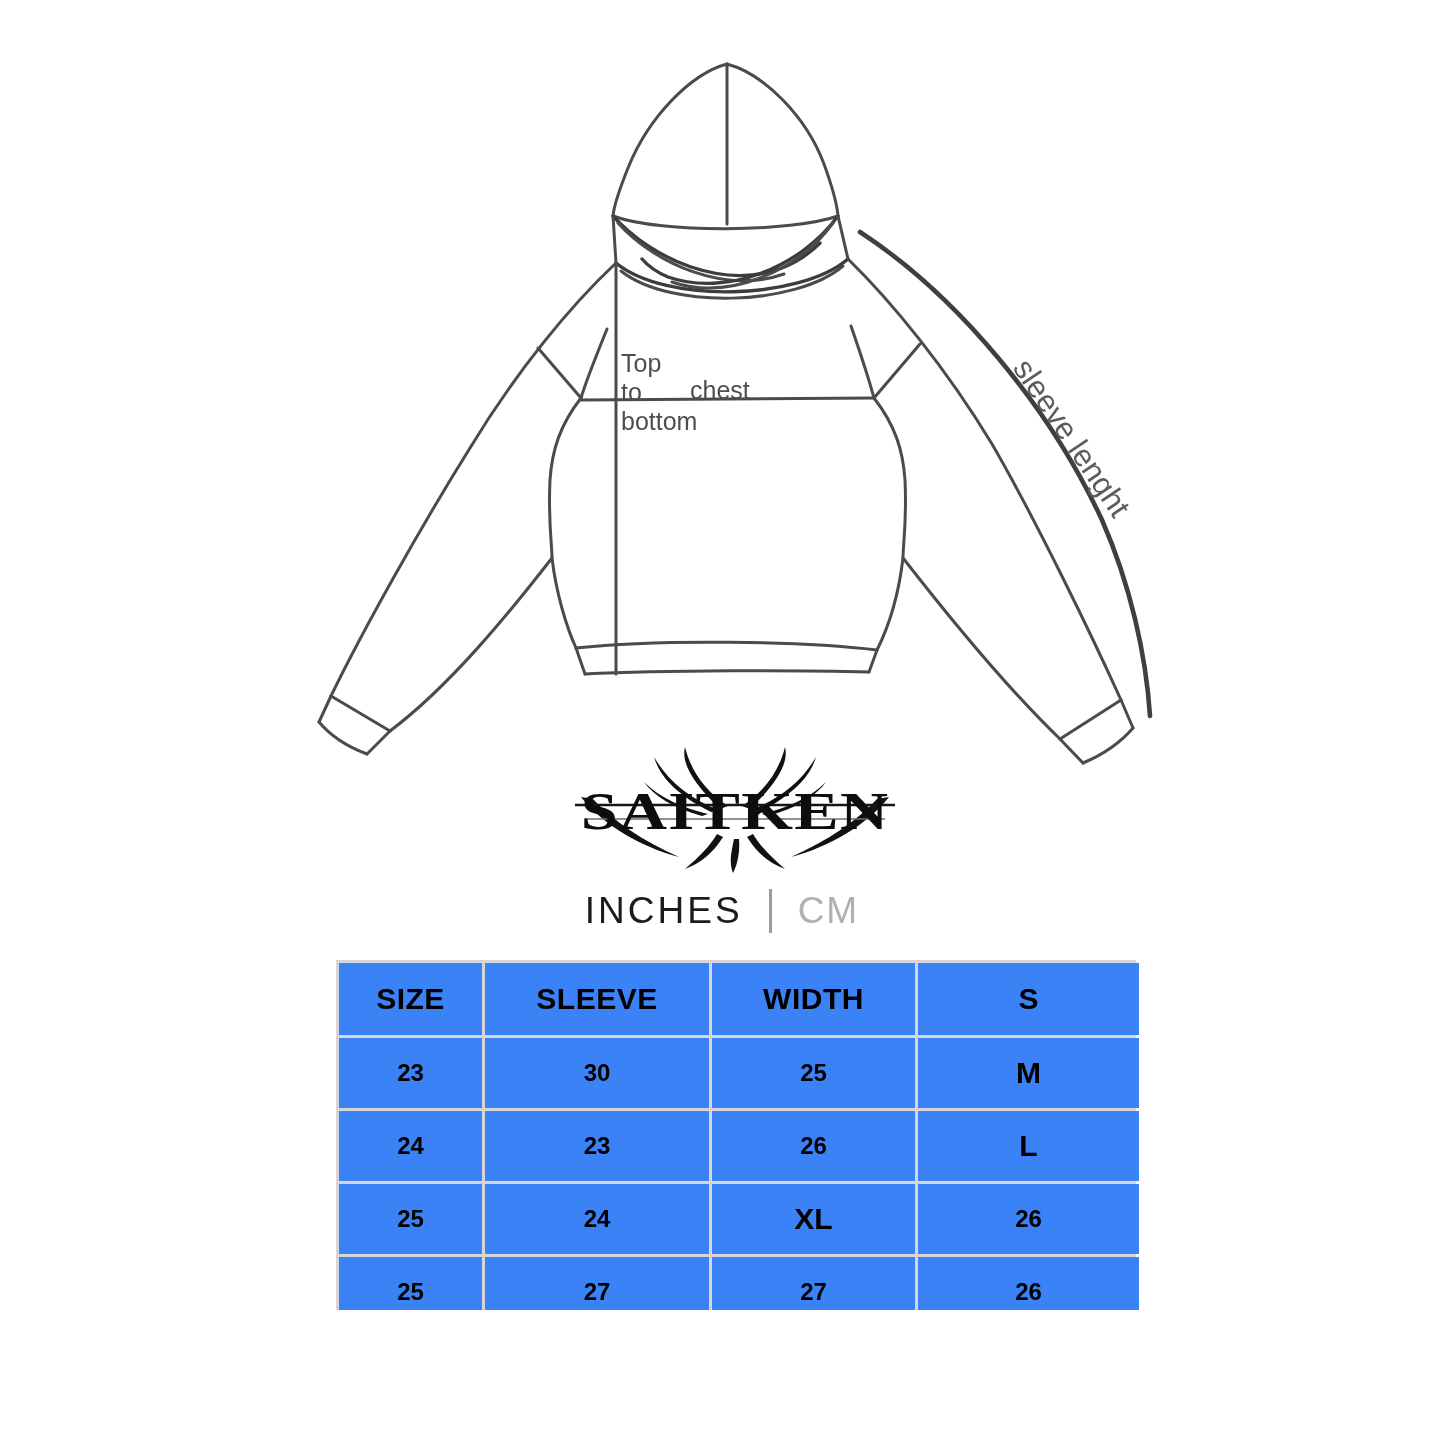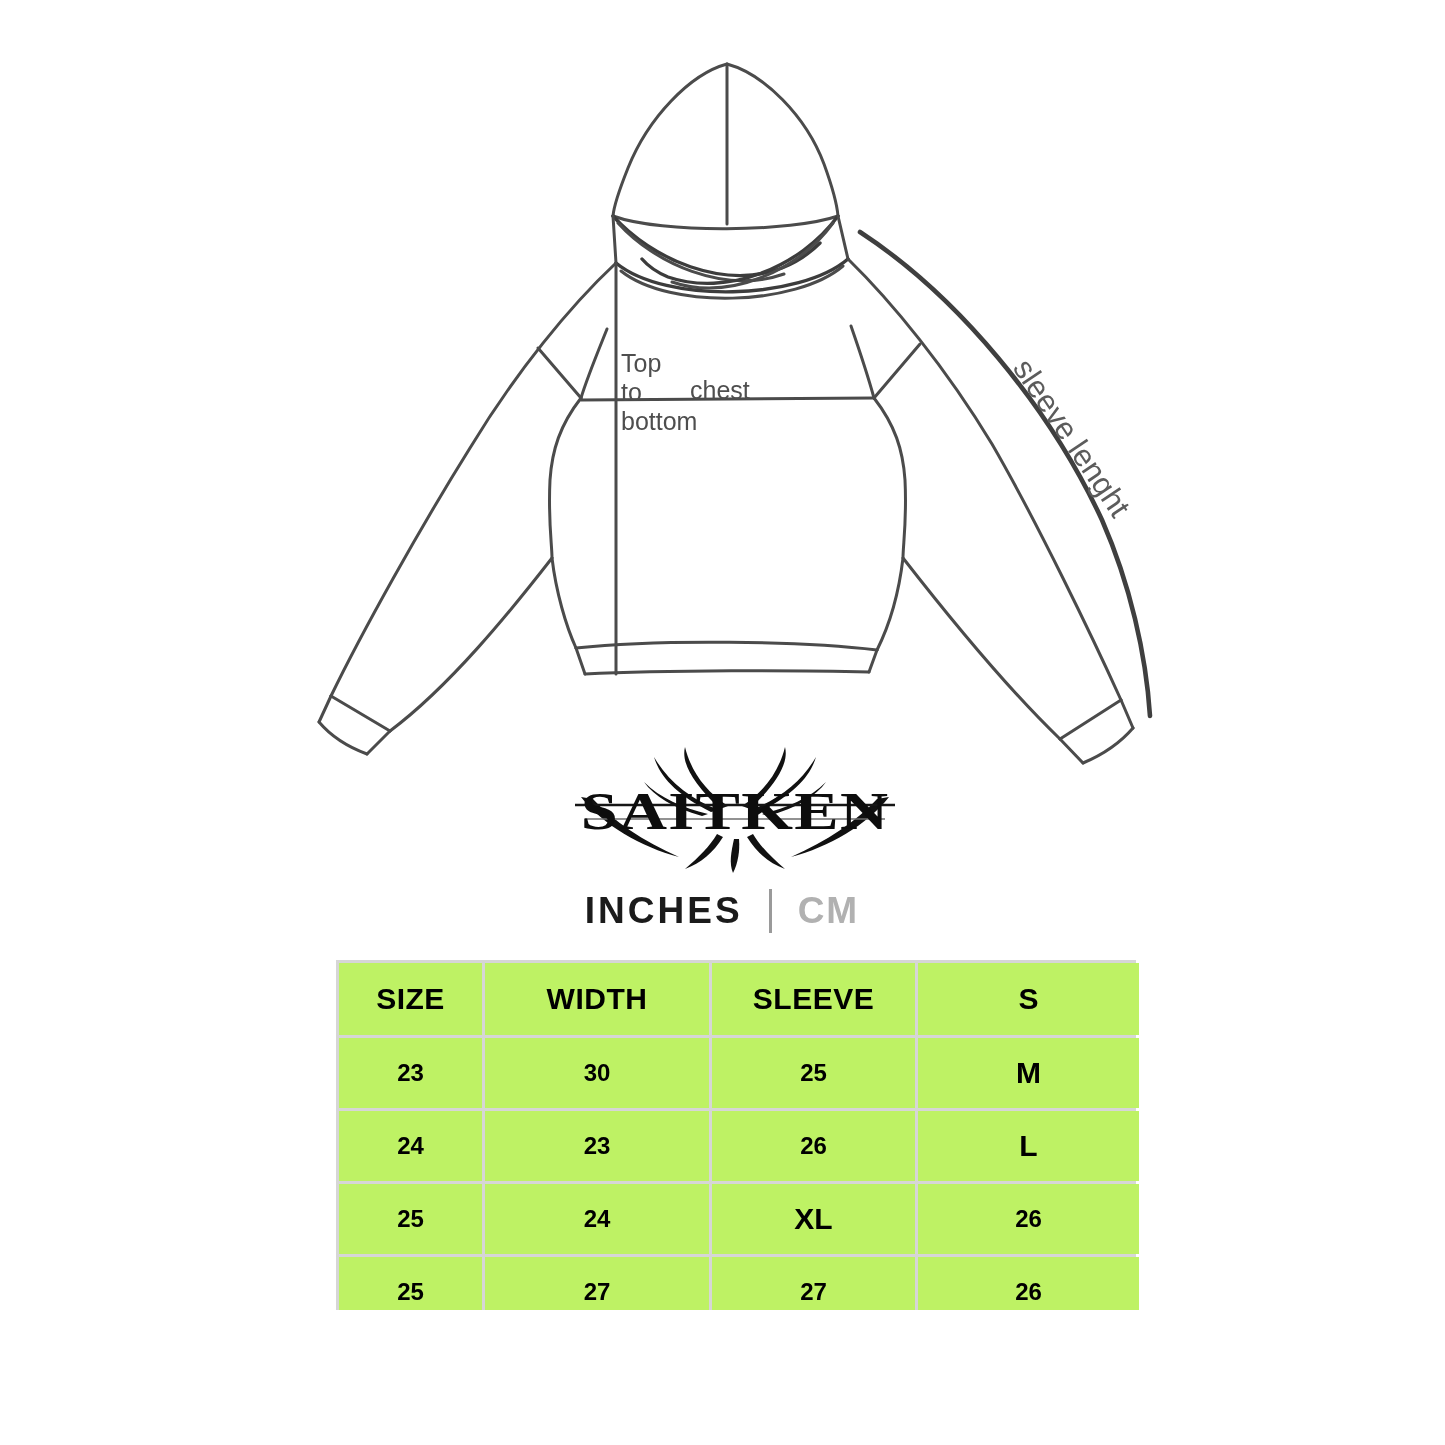--- a/index.html
+++ b/index.html
@@ -18,33 +18,33 @@
   .logo-svg{position:absolute;left:575px;top:745px;width:320px;height:128px;}
   .logo-text{font-family:"Liberation Serif",serif;font-weight:bold;font-size:52px;fill:#0d0d0d;letter-spacing:1px;}
   .wing{fill:#111111;}
   .logo-line{stroke:#161616;stroke-width:2.6;}
   .logo-line2{stroke:#6e6e6e;stroke-width:1.4;}
   
   .units{
     position:absolute;left:462px;top:884px;width:520px;height:54px;
     display:flex;align-items:center;justify-content:center;gap:26px;
   }
-  .unit-selected{font-size:37px;letter-spacing:3px;color:#1b1b1b;font-weight:700;cursor:pointer;}
+  .unit-selected{font-size:37px;letter-spacing:3px;color:#1b1b1b;font-weight:400;cursor:pointer;}
   .unit-divider{width:3px;height:44px;background:#9a9a9a;}
-  .unit-unselected{font-size:37px;letter-spacing:2px;color:#b1b1b1;font-weight:700;cursor:pointer;}
+  .unit-unselected{font-size:37px;letter-spacing:2px;color:#b1b1b1;font-weight:400;cursor:pointer;}
   
   .size-table{
     position:absolute;left:336px;top:960px;width:800px;
     display:grid;
     grid-template-columns:143px 224px 203px 221px;
     grid-template-rows:72px repeat(5,70px);
     gap:3px;background:#d6d6d6;border:3px solid #d6d6d6;box-sizing:border-box;
   }
   .cell{
-    background:#bef264;display:flex;align-items:center;justify-content:center;
+    background:#3b82f6;display:flex;align-items:center;justify-content:center;
     color:#000000;font-weight:700;
   }
   .cell-header{font-size:30px;letter-spacing:0.5px;}
   .cell-size{font-size:30px;}
   .cell-num{font-size:24px;}
 </style>
 </head>
 <body>
 
 <div class="page">
@@ -132,22 +132,22 @@
   </svg>
 
   <div class="units">
     <span class="unit-selected">INCHES</span>
     <span class="unit-divider"></span>
     <span class="unit-unselected">CM</span>
   </div>
 
   <div class="size-table">
     <div class="cell cell-header">SIZE</div>
+    <div class="cell cell-header">SLEEVE</div>
     <div class="cell cell-header">WIDTH</div>
-    <div class="cell cell-header">SLEEVE</div>
 
     <div class="cell cell-size">S</div>
     <div class="cell cell-num">23</div>
     <div class="cell cell-num">30</div>
     <div class="cell cell-num">25</div>
 
     <div class="cell cell-size">M</div>
     <div class="cell cell-num">24</div>
     <div class="cell cell-num">23</div>
     <div class="cell cell-num">26</div>

